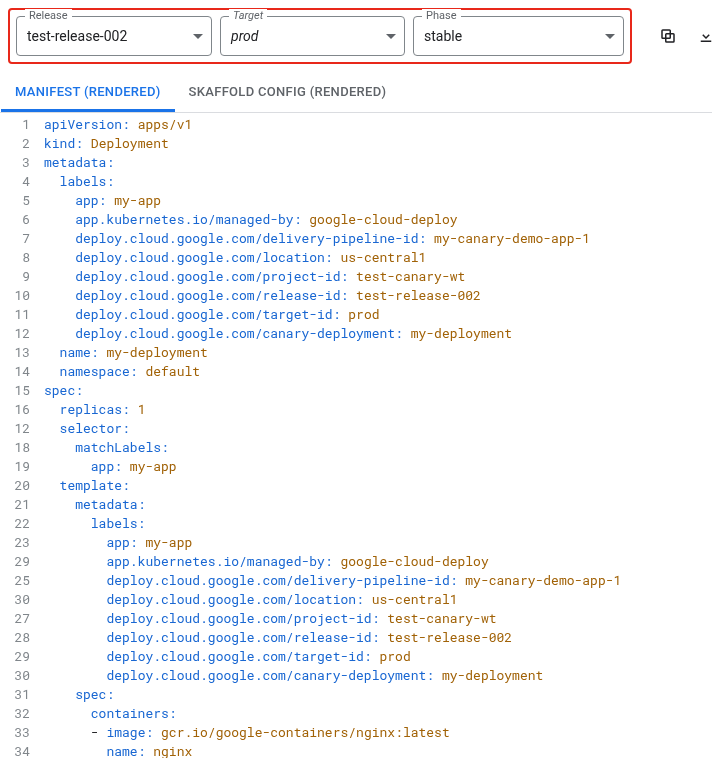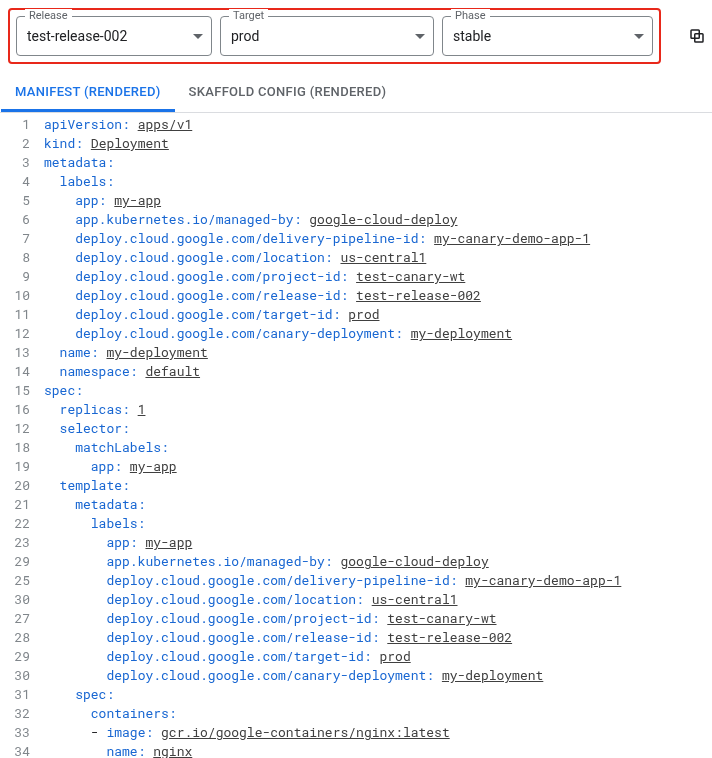--- a/index.html
+++ b/index.html
@@ -27,21 +27,21 @@
     position: relative;
     border: 1px solid #80868b;
     border-radius: 4px;
     height: 40px;
     background: #fff;
     display: flex;
     align-items: center;
     padding: 0 8px 0 10px;
   }
   .select-wrap.release { width: 196px; }
-  .select-wrap.target  { width: 214px; }
+  .select-wrap.target  { width: 185px; font-style: italic; }
   .select-wrap.phase   { width: 211px; }
   .select-label {
     position: absolute;
     top: -8px;
     left: 8px;
     background: #fff;
     padding: 0 4px;
     font-size: 11px;
     color: #5f6368;
   }
@@ -102,21 +102,21 @@
     padding: 0 14px 0 8px;
     user-select: none;
     min-width: 44px;
   }
   .code {
     white-space: pre;
     flex: 1;
     overflow: hidden;
   }
   .k { color: #1967d2; }  
-  .s { color: #404040; text-decoration: underline; }  
+  .s { color: #a16207; }  
   .p { color: #202124; }  
   .dash { color: #202124; }
 </style>
 </head>
 <body>
 
 <div class="toolbar">
   <div class="selectors-highlight">
 
     <div class="select-wrap release">

